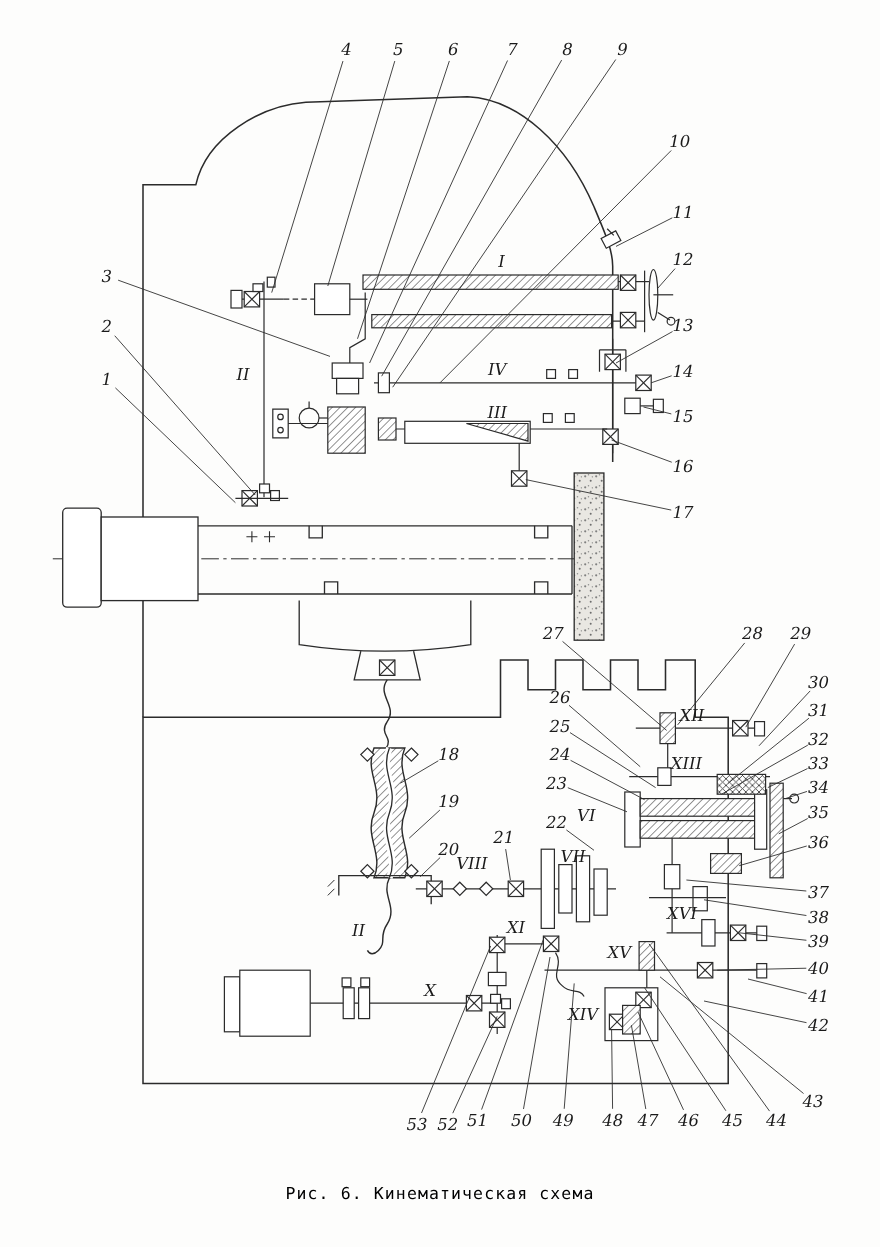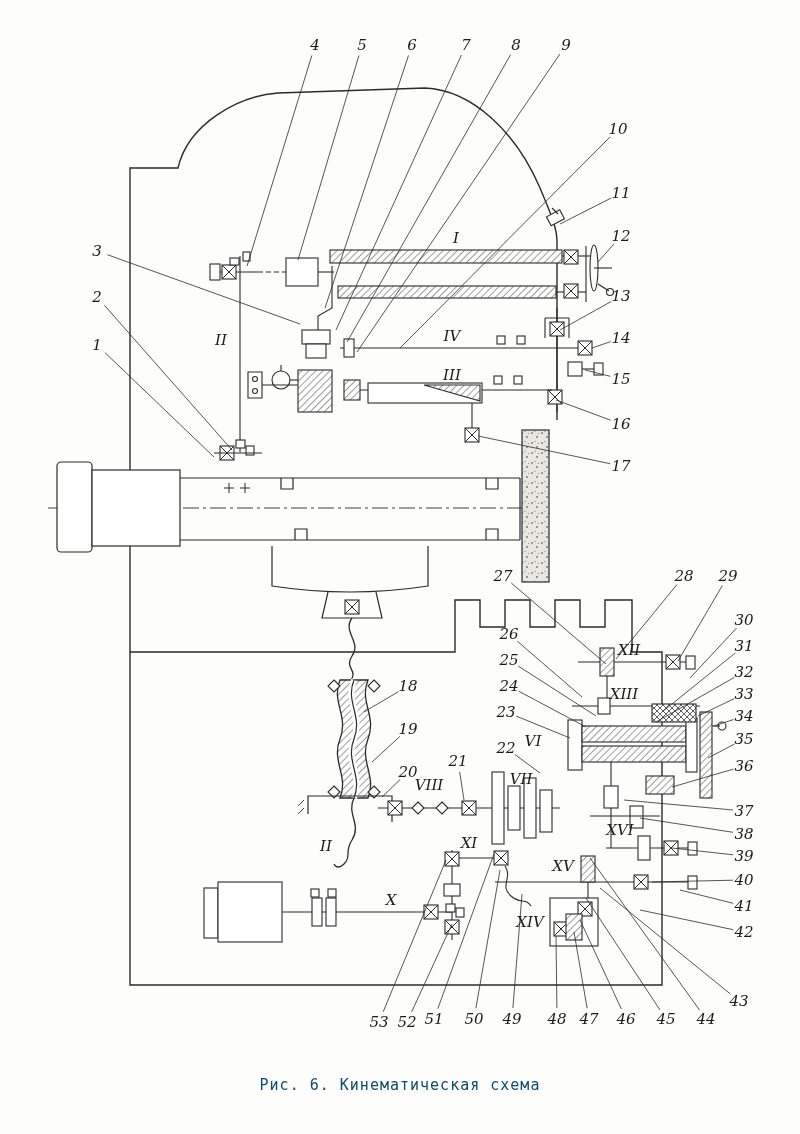--- a/index.html
+++ b/index.html
@@ -1,20 +1,20 @@
 <!DOCTYPE html>
 <html><head>
 <meta charset="utf-8">
 <style>
   html,body{margin:0;padding:0;background:#ffffff;}
   .page{position:relative;width:800px;height:1134px;background:#fdfdfc;margin:0 auto;overflow:hidden;
         font-family:"DejaVu Sans",sans-serif;}
   svg{position:absolute;top:0;left:0;}
   .caption{position:absolute;top:1076px;left:0;width:100%;text-align:center;
-           font-family:"DejaVu Sans Mono",monospace;font-size:15px;color:#0c4a6e;letter-spacing:1px;}
+           font-family:"DejaVu Sans Mono",monospace;font-size:15px;color:#000000;letter-spacing:1px;}
   #part-labels text, #shaft-labels text{
     font-family:"DejaVu Serif",serif;font-style:italic;font-size:15px;fill:#1a1a1a;text-anchor:middle;}
   #leader-lines line{stroke:#2b2b2b;stroke-width:0.8;}
 </style>
 </head>
 <body>
 
 <div class="page">
 
 <svg id="diagram" width="800" height="1134" viewBox="0 0 800 1134">

